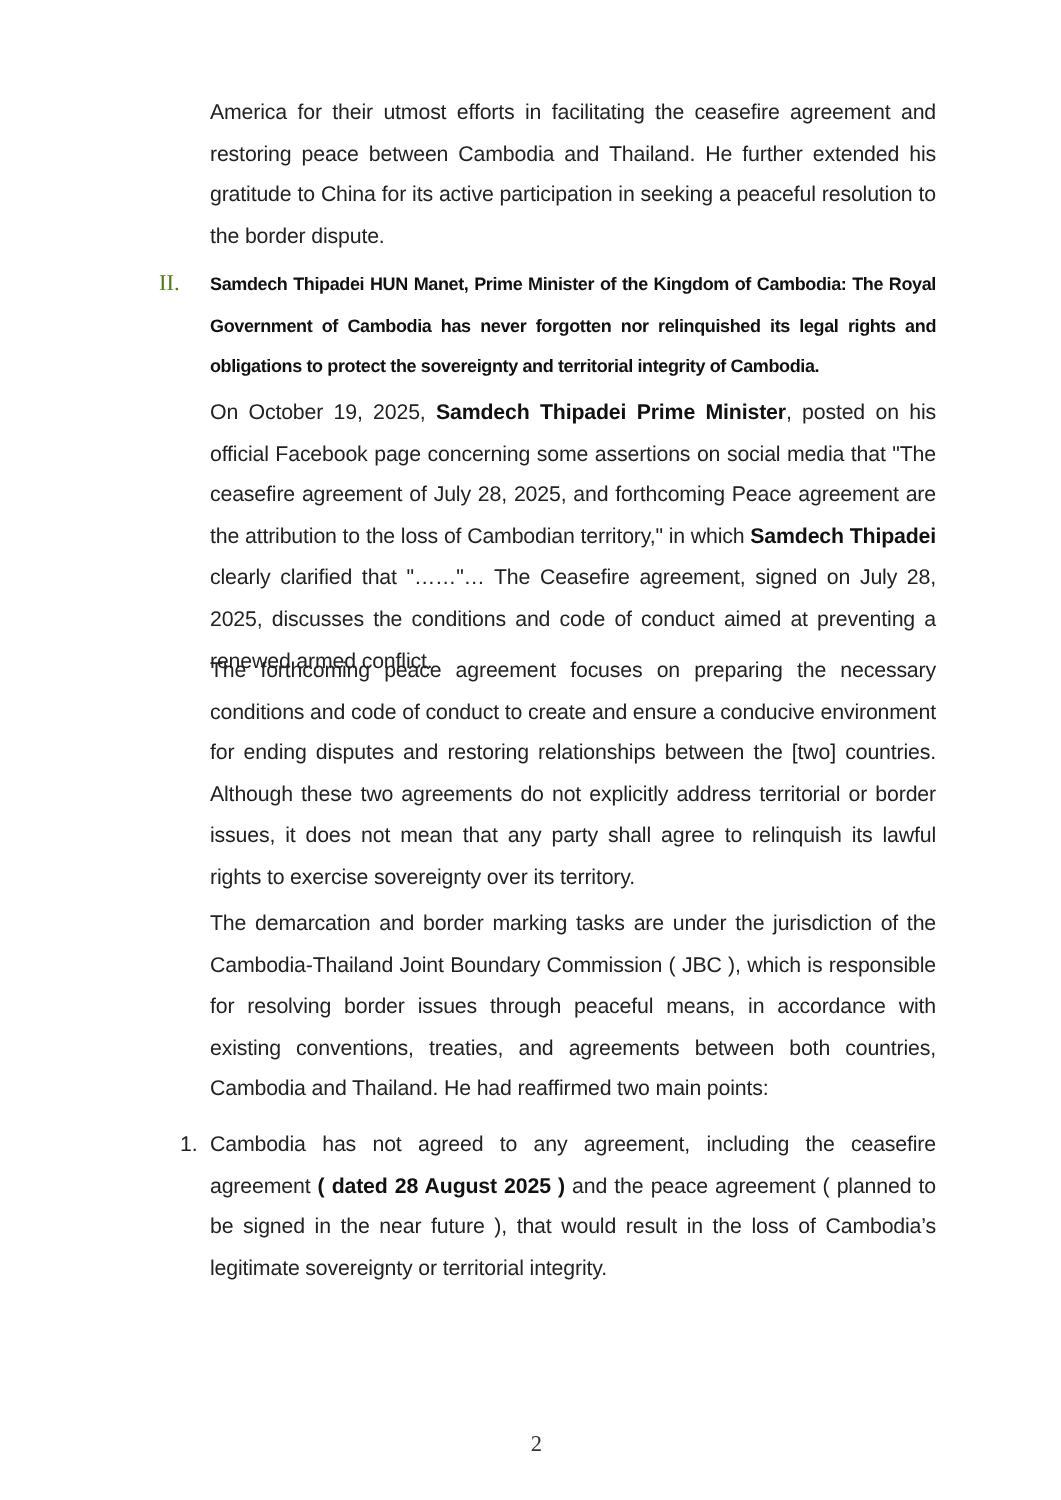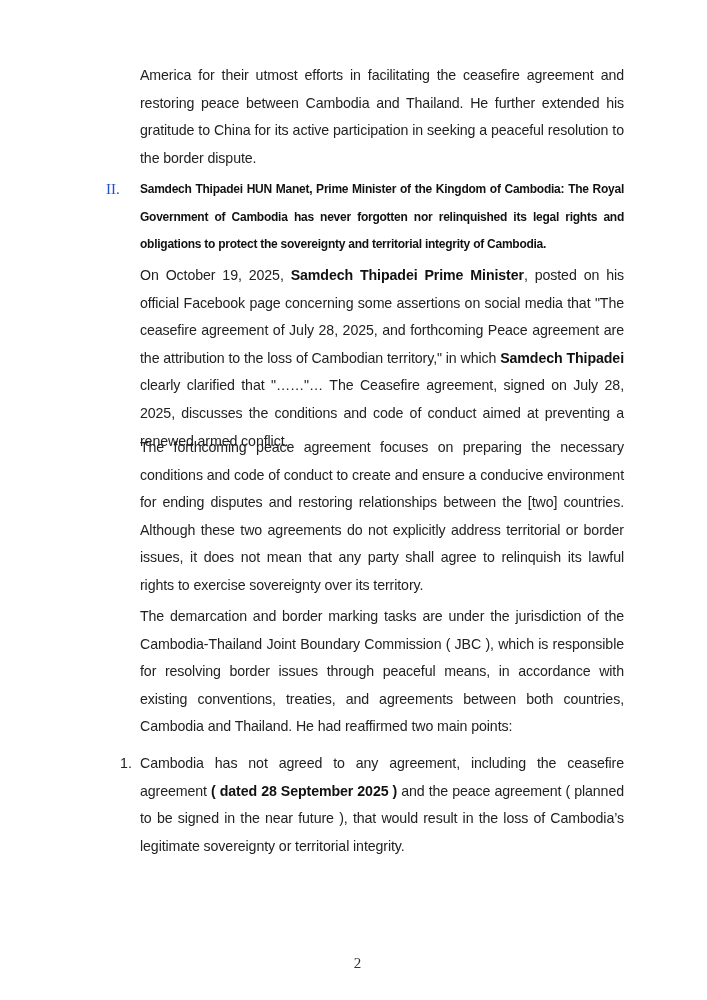--- a/index.html
+++ b/index.html
@@ -35,21 +35,21 @@
     .para b, .bold {
       font-weight: bold;
       color: #111;
     }
     .section-marker {
       position: absolute;
       left: 106px;
       font-family: "Liberation Serif", serif;
       font-size: 15px;
       line-height: 27.6px;
-      color: #1d4ed8;
+      color: #4d7c0f;
     }
     .section-heading {
       position: absolute;
       left: 140px;
       width: 484px;
       font-size: 12px;
       line-height: 27.6px;
       text-align: justify;
       font-weight: bold;
       color: #111;
@@ -84,16 +84,16 @@
   <div class="section-marker" style="top: 176px;">II.</div>
   <div class="section-heading last-line" style="top: 176px;">Samdech Thipadei HUN Manet, Prime Minister of the Kingdom of Cambodia: The Royal Government of Cambodia has never forgotten nor relinquished its legal rights and obligations to protect the sovereignty and territorial integrity of Cambodia.</div>
 
   <div class="para last-line" style="top: 262px;"><span>On October 19, 2025, </span><span class="bold">Samdech Thipadei Prime Minister</span><span>, posted on his official Facebook page concerning some assertions on social media that "The ceasefire agreement of July 28, 2025, and forthcoming Peace agreement are the attribution to the loss of Cambodian territory," in which </span><span class="bold">Samdech Thipadei</span><span> clearly clarified that "……"… The Ceasefire agreement, signed on July 28, 2025, discusses the conditions and code of conduct aimed at preventing a renewed armed conflict.</span></div>
 
   <div class="para last-line" style="top: 434px;">The forthcoming peace agreement focuses on preparing the necessary conditions and code of conduct to create and ensure a conducive environment for ending disputes and restoring relationships between the [two] countries. Although these two agreements do not explicitly address territorial or border issues, it does not mean that any party shall agree to relinquish its lawful rights to exercise sovereignty over its territory.</div>
 
   <div class="para last-line" style="top: 603px;">The demarcation and border marking tasks are under the jurisdiction of the Cambodia-Thailand Joint Boundary Commission ( JBC ), which is responsible for resolving border issues through peaceful means, in accordance with existing conventions, treaties, and agreements between both countries, Cambodia and Thailand. He had reaffirmed two main points:</div>
 
   <div class="list-marker" style="top: 750px;">1.</div>
-  <div class="para last-line" style="top: 750px;"><span>Cambodia has not agreed to any agreement, including the ceasefire agreement </span><span class="bold">( dated 28 September 2025 )</span><span> and the peace agreement ( planned to be signed in the near future ), that would result in the loss of Cambodia’s legitimate sovereignty or territorial integrity.</span></div>
+  <div class="para last-line" style="top: 750px;"><span>Cambodia has not agreed to any agreement, including the ceasefire agreement </span><span class="bold">( dated 28 August 2025 )</span><span> and the peace agreement ( planned to be signed in the near future ), that would result in the loss of Cambodia’s legitimate sovereignty or territorial integrity.</span></div>
 
   <div class="page-number">2</div>
 </div>
 
 </body></html>

